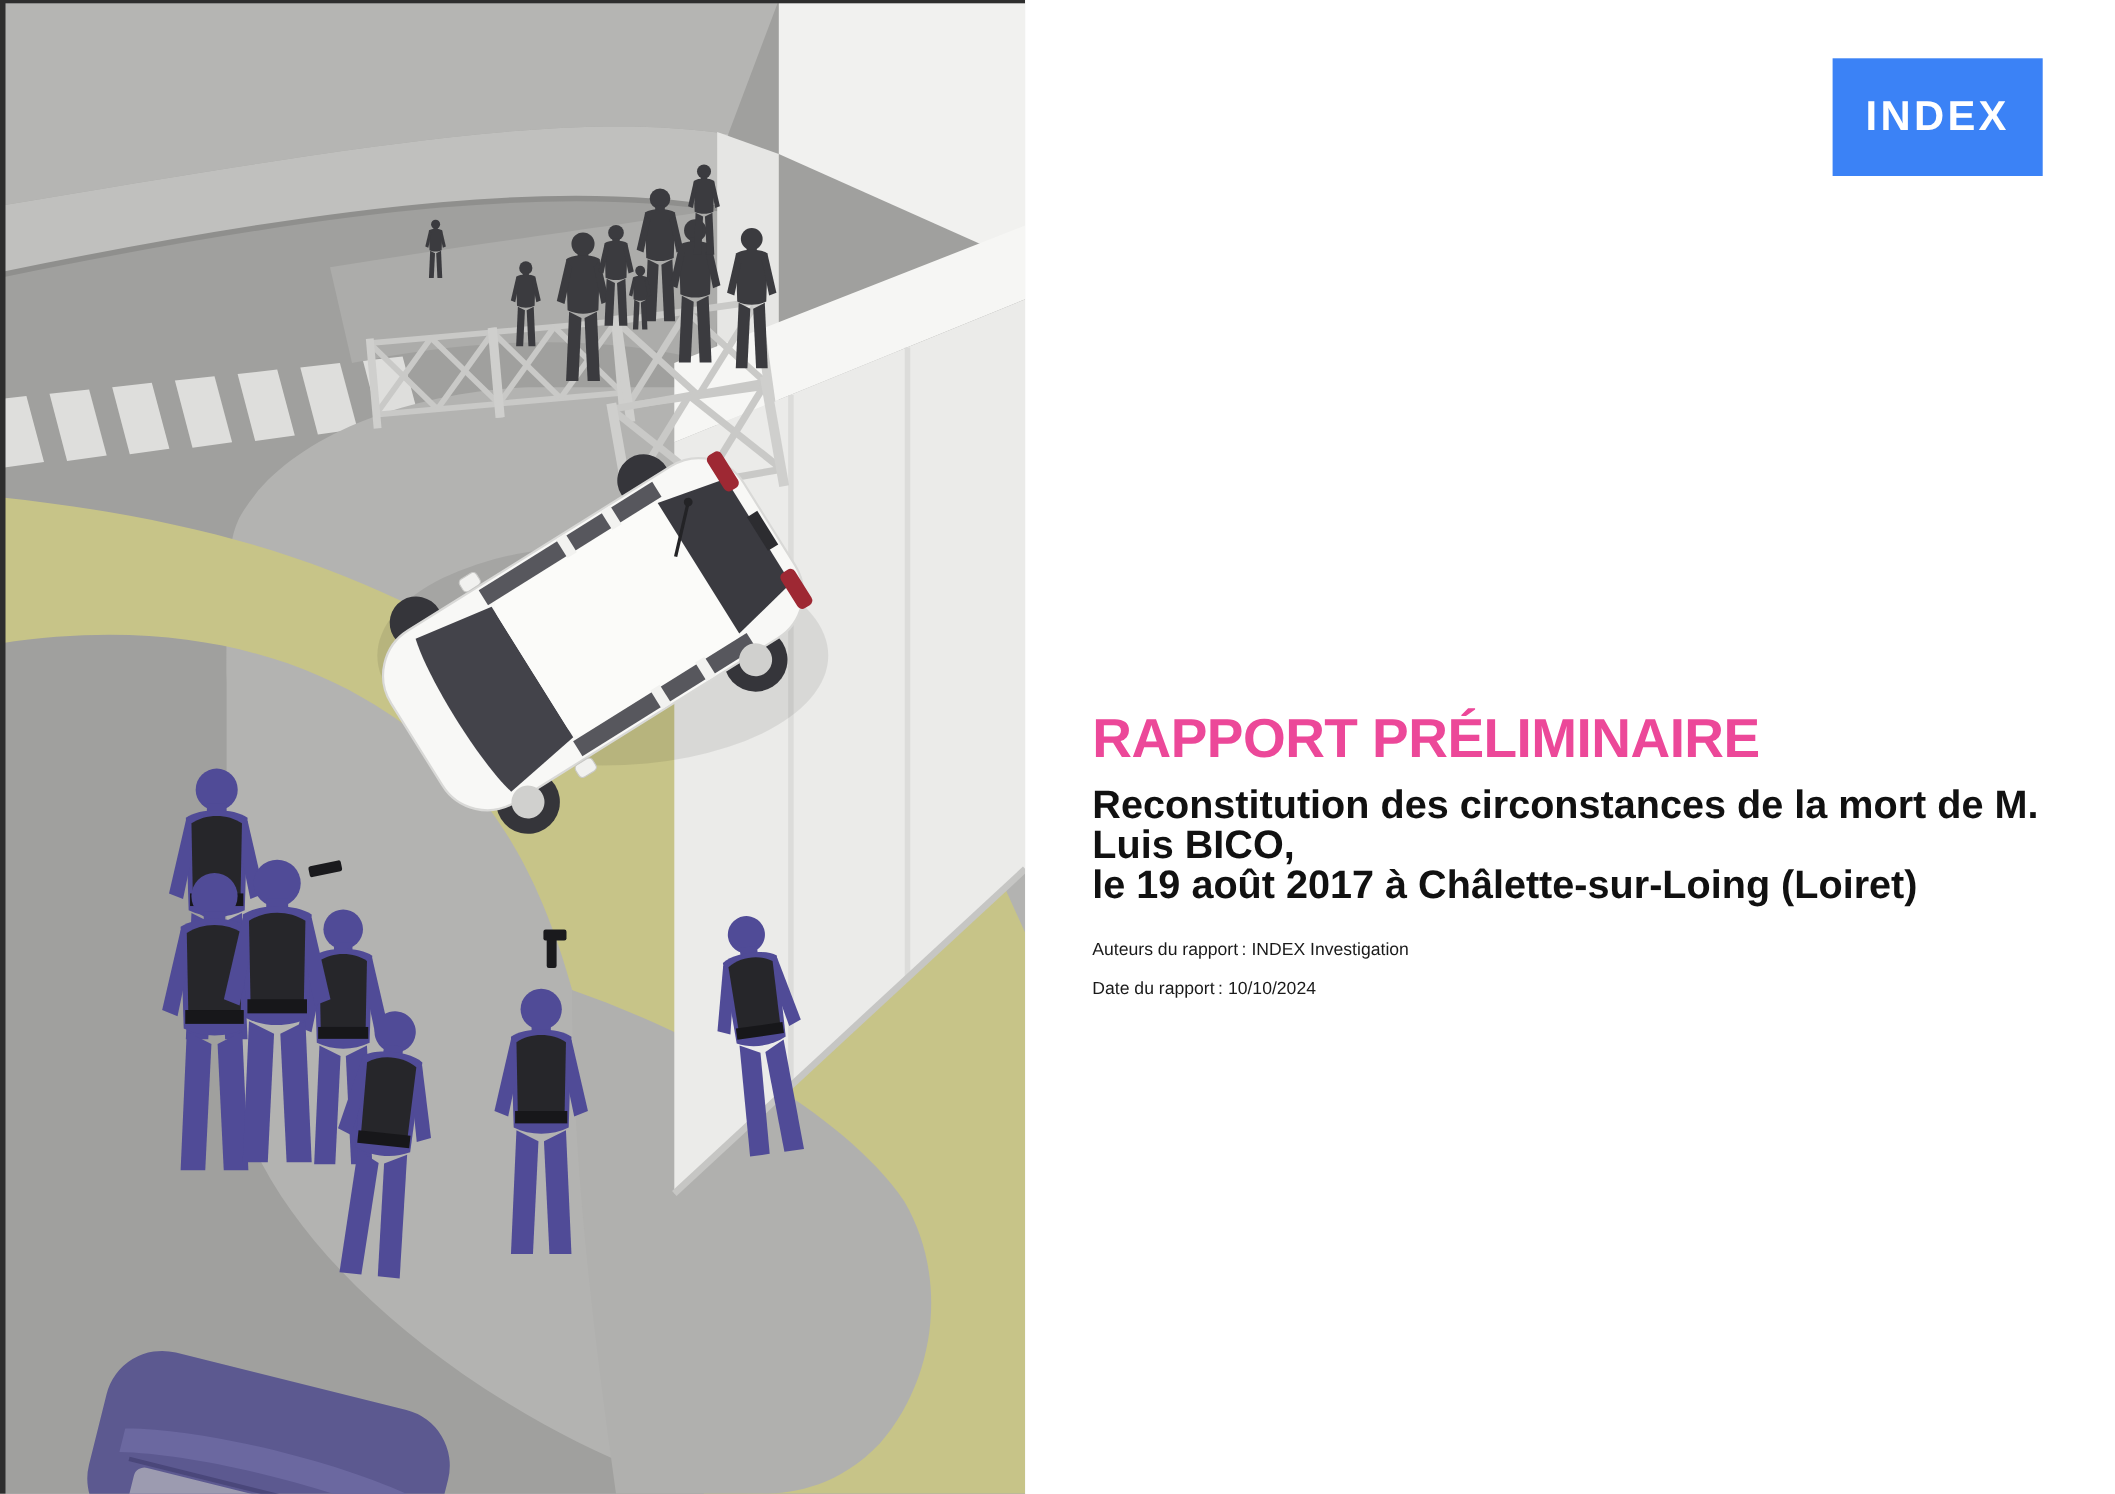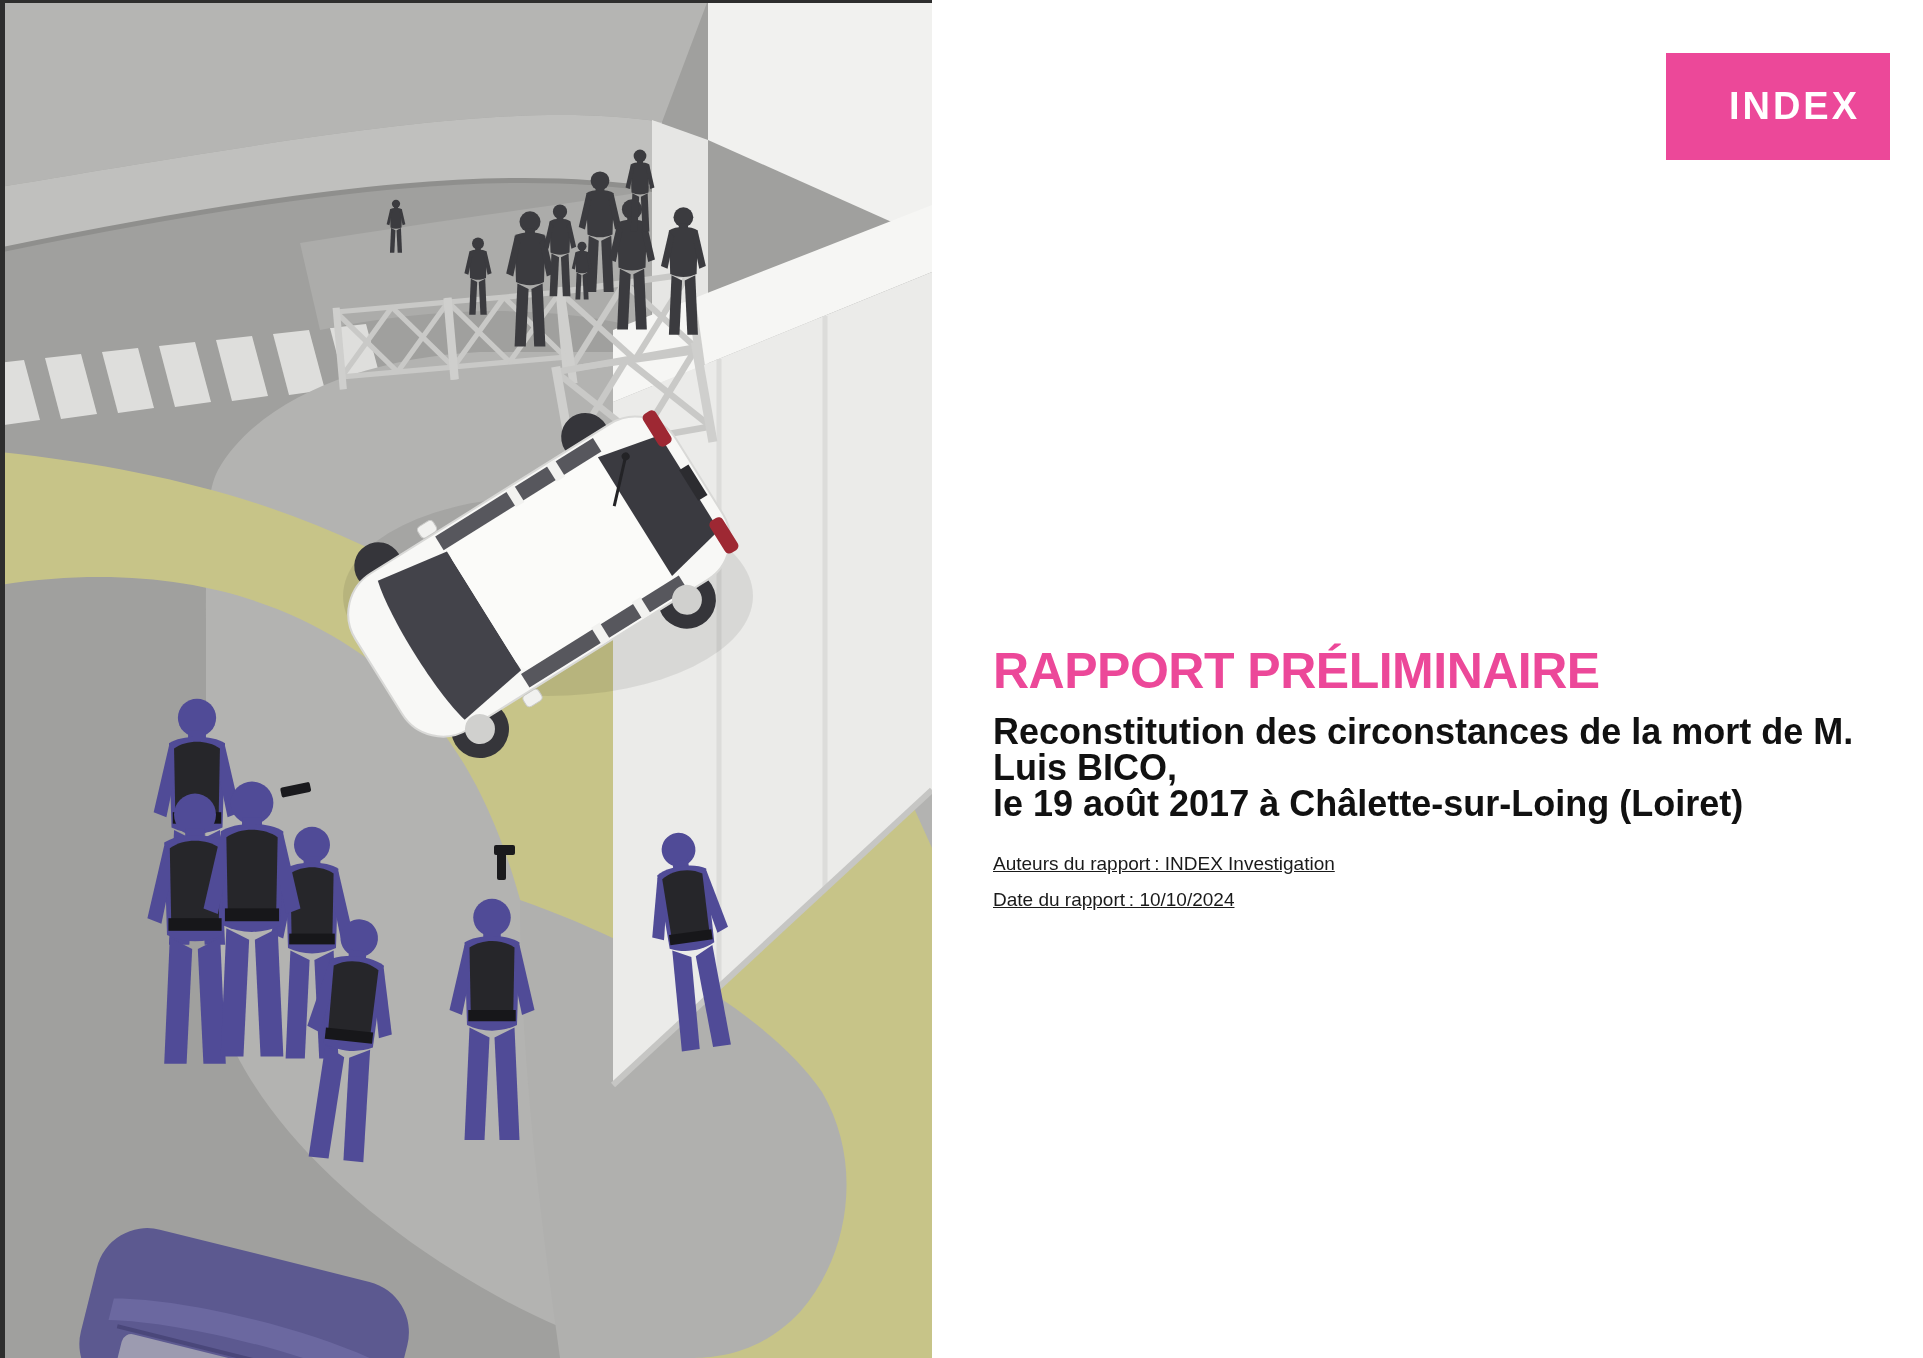--- a/index.html
+++ b/index.html
@@ -27,21 +27,21 @@
     position:absolute;left:61px;top:642px;width:900px;
     font-size:50px;font-weight:bold;color:#ec4899;letter-spacing:-0.5px;
     line-height:58px;
   }
   .subtitle{
     position:absolute;left:61px;top:714px;width:880px;
     font-size:36px;font-weight:bold;color:#111111;line-height:36px;
   }
   .meta{
     position:absolute;left:61px;top:846px;width:700px;
-    font-size:19px;font-weight:400;color:#1a1a1a;line-height:36px;text-decoration:underline;
+    font-size:16px;font-weight:400;color:#1a1a1a;line-height:36px;
   }
 </style>
 </head>
 <body>
 
 <div class="scene">
   <svg viewBox="0 0 932 1358" preserveAspectRatio="none">
     <defs>
 
       <g id="mann">
@@ -181,21 +181,21 @@
 
     <g>
       <rect x="0" y="0" width="932" height="3" fill="#2e2e2e"></rect>
       <rect x="0" y="0" width="5" height="1358" fill="#2e2e2e"></rect>
     </g>
   </svg>
 </div>
 
 <div class="panel">
 
-  <div class="logo" style="background:#ec4899;padding-left:33px;" title="INDEX">
+  <div class="logo" style="background:#3b82f6;" title="INDEX">
     <span>INDEX</span>
   </div>
 
   <div class="title">RAPPORT PRÉLIMINAIRE</div>
 
   <div class="subtitle">
     <div>Reconstitution des circonstances de la mort de M. Luis BICO,</div>
     <div>le 19 août 2017 à Châlette-sur-Loing (Loiret)</div>
   </div>
 

